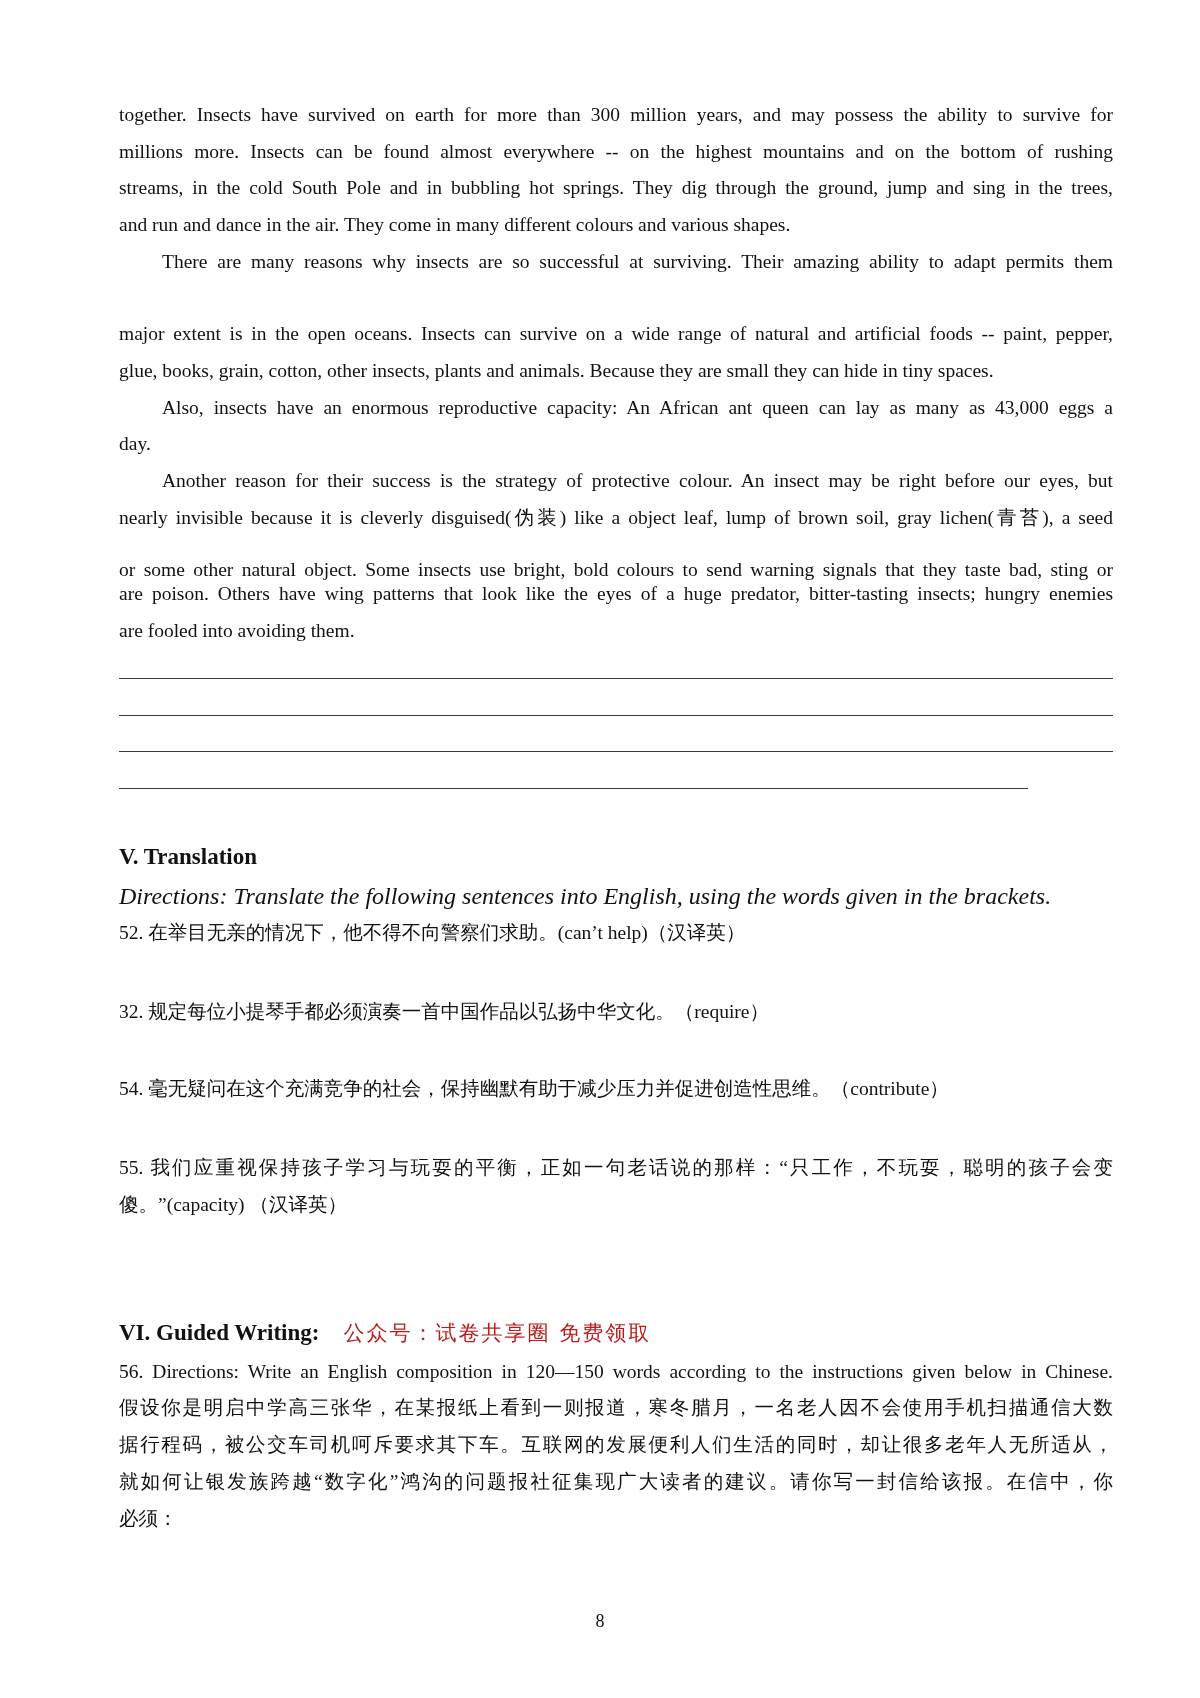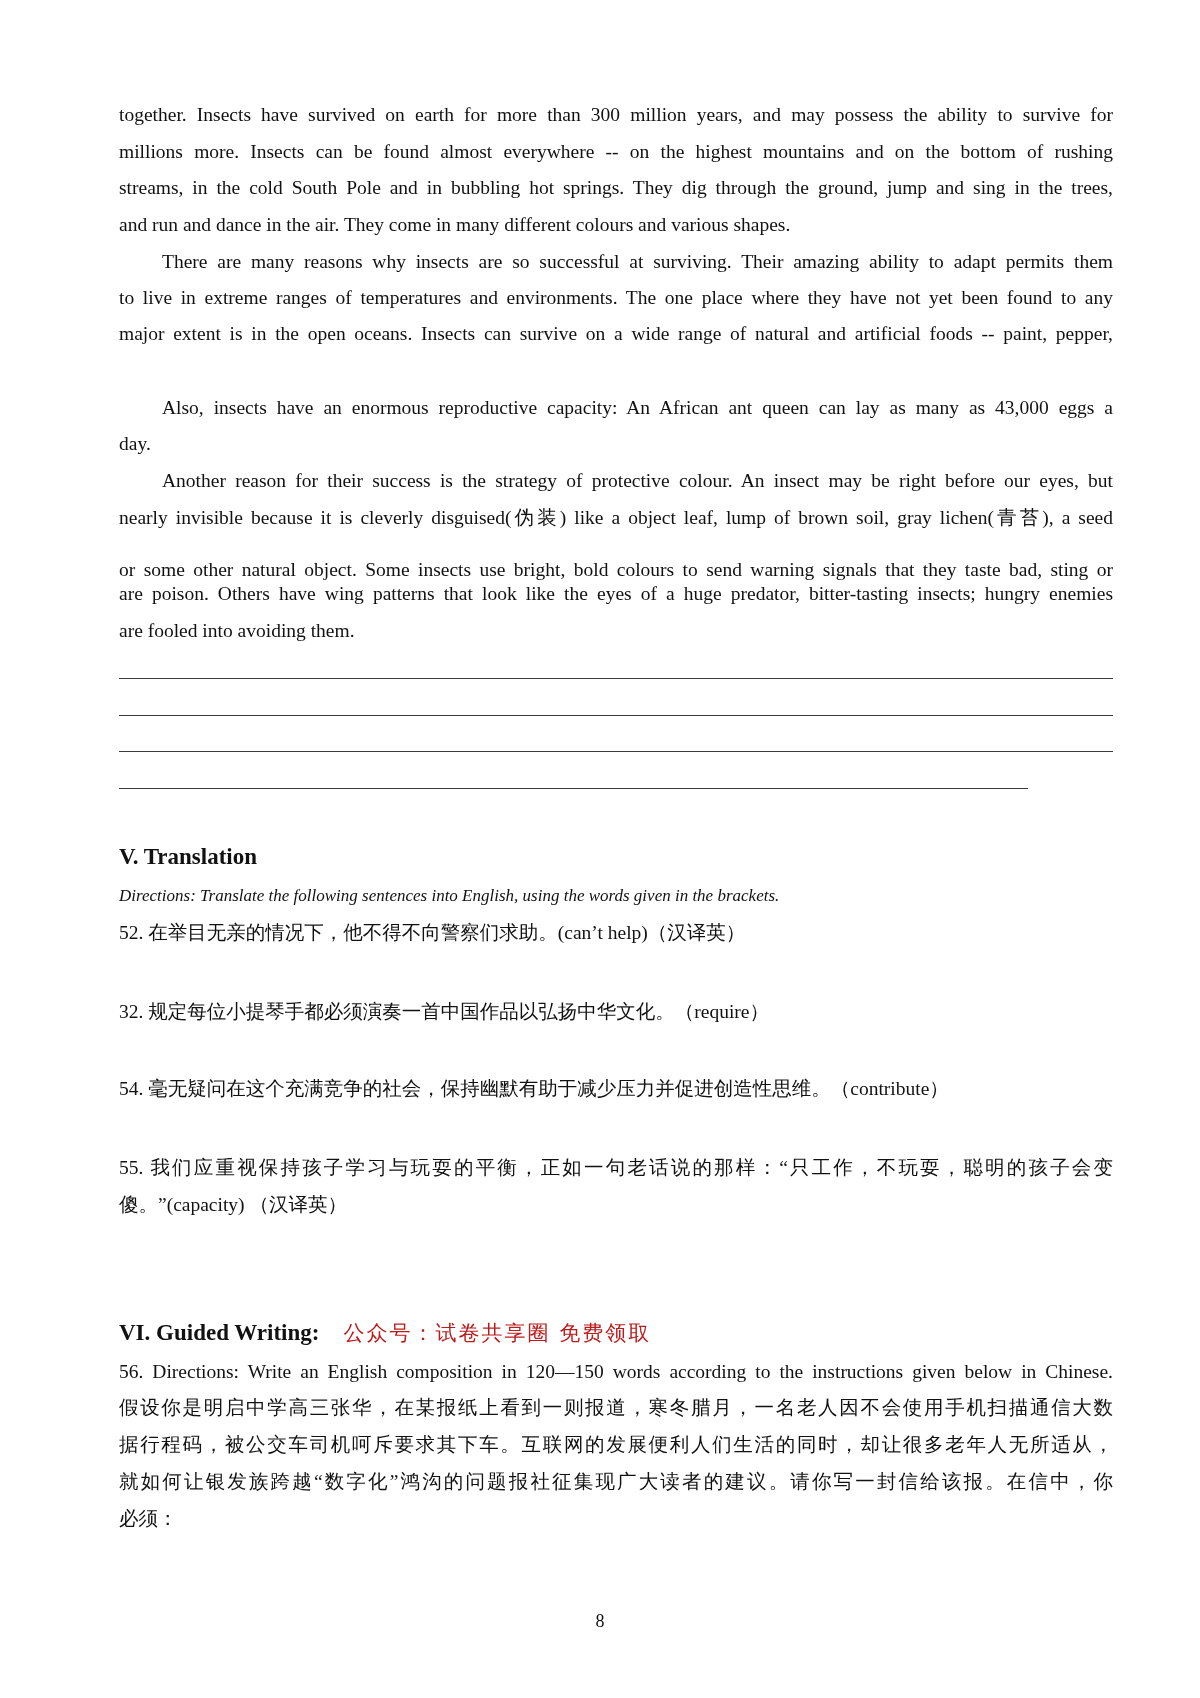--- a/index.html
+++ b/index.html
@@ -5,37 +5,37 @@
   html, body { margin: 0; padding: 0; background: #ffffff; }
   body { width: 1200px; height: 1698px; position: relative; overflow: hidden;
          font-family: "Liberation Serif", "DejaVu Serif", serif; color: #111111; }
   .page { position: absolute; left: 0; top: 0; width: 1200px; height: 1698px; background: #fff; }
   .line { position: absolute; left: 119px; width: 994px; font-size: 19.5px; line-height: 24px;
           white-space: nowrap; text-align: justify; text-align-last: justify; }
   .line.last { text-align-last: left; }
   .line.indent { padding-left: 43px; width: 951px; }
   .rule { position: absolute; left: 119px; height: 0; border-top: 1px solid #3a3a3a; }
   .h2 { position: absolute; left: 119px; font-size: 23px; font-weight: bold; line-height: 28px; white-space: nowrap; }
-  .dir { position: absolute; left: 119px; font-size: 17px; font-style: italic; line-height: 24px; white-space: nowrap; }
+  .dir { position: absolute; left: 119px; font-size: 24px; font-style: italic; line-height: 24px; white-space: nowrap; }
   .q { position: absolute; left: 119px; font-size: 19.5px; line-height: 24px; white-space: nowrap; }
   .wm { color: #b91c1c; font-weight: normal; font-size: 21px; margin-left: 24px; letter-spacing: 2px; font-family: "DejaVu Sans", sans-serif; }
   .pagenum { position: absolute; left: 0; width: 1200px; text-align: center; font-size: 18px; line-height: 22px; }
 </style>
 </head>
 <body>
 
 <div class="page">
 
   <div class="line" style="top:103px">together. Insects have survived on earth for more than 300 million years, and may possess the ability to survive for</div>
   <div class="line" style="top:140px">millions more. Insects can be found almost everywhere -- on the highest mountains and on the bottom of rushing</div>
   <div class="line" style="top:176px">streams, in the cold South Pole and in bubbling hot springs. They dig through the ground, jump and sing in the trees,</div>
   <div class="line last" style="top:213px">and run and dance in the air. They come in many different colours and various shapes.</div>
   <div class="line indent" style="top:250px">There are many reasons why insects are so successful at surviving. Their amazing ability to adapt permits them</div>
-  <div class="line" style="top:286px">to live in extreme ranges of temperatures and environments. The one place where they have not yet been found to any</div>
   <div class="line" style="top:322px">major extent is in the open oceans. Insects can survive on a wide range of natural and artificial foods -- paint, pepper,</div>
+  <div class="line last" style="top:359px">glue, books, grain, cotton, other insects, plants and animals. Because they are small they can hide in tiny spaces.</div>
   <div class="line indent" style="top:396px">Also, insects have an enormous reproductive capacity: An African ant queen can lay as many as 43,000 eggs a</div>
   <div class="line last" style="top:432px">day.</div>
   <div class="line indent" style="top:469px">Another reason for their success is the strategy of protective colour. An insect may be right before our eyes, but</div>
   <div class="line" style="top:506px">nearly invisible because it is cleverly disguised(伪装) like a object leaf, lump of brown soil, gray lichen(青苔), a seed</div>
   <div class="line" style="top:558px">or some other natural object. Some insects use bright, bold colours to send warning signals that they taste bad, sting or</div>
   <div class="line" style="top:582px">are poison. Others have wing patterns that look like the eyes of a huge predator, bitter-tasting insects; hungry enemies</div>
   <div class="line last" style="top:619px">are fooled into avoiding them.</div>
 
   <div class="rule" style="top:678px; width:994px;"></div>
   <div class="rule" style="top:715px; width:994px;"></div>

